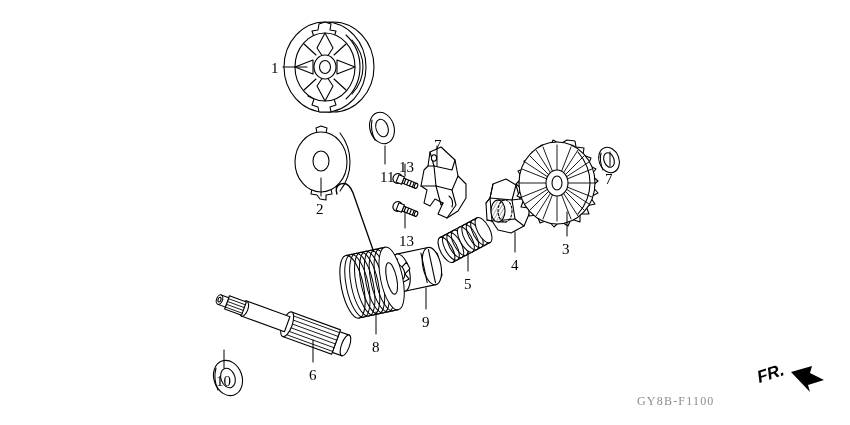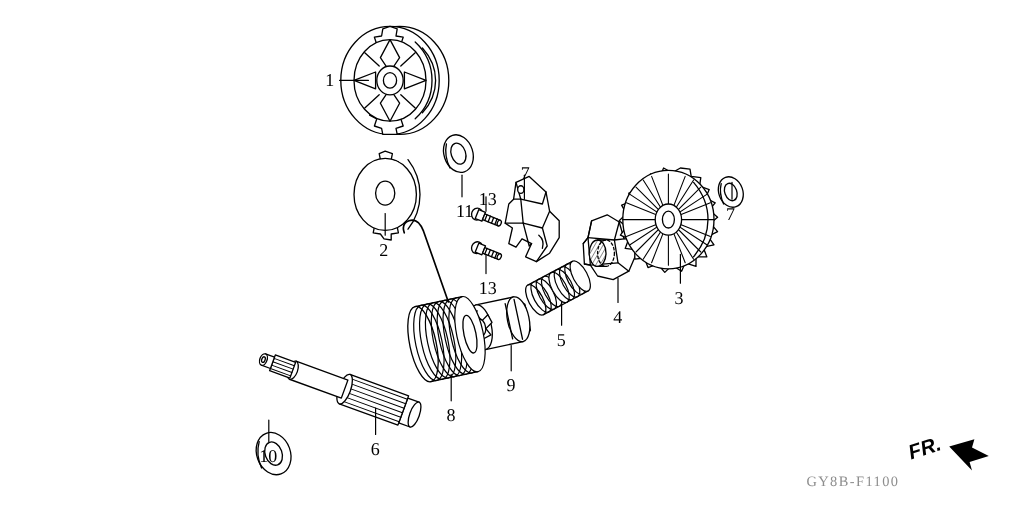--- a/index.html
+++ b/index.html
@@ -314,15 +314,15 @@
       <div class="callout" style="left: 422px; top: 315px;">9</div>
       <div class="callout" style="left: 216px; top: 342px; margin-top: 32px;">10</div>
       <div class="callout" style="left: 380px; top: 170px;">11</div>
       <div class="callout" style="left: 605px; top: 172px;">7</div>
       <div class="callout" style="left: 399px; top: 160px;">13</div>
       <div class="callout" style="left: 399px; top: 234px;">13</div>
     </div>
 
   <div class="fr-label" style="left:757px; top:364px;">FR.</div>
 
-  <div class="watermark" style="left:672px; top:394px;">GY8B-F1100</div>
+  <div class="watermark" style="left:637px; top:394px;">GY8B-F1100</div>
 
 </div>
 
 </body></html>

